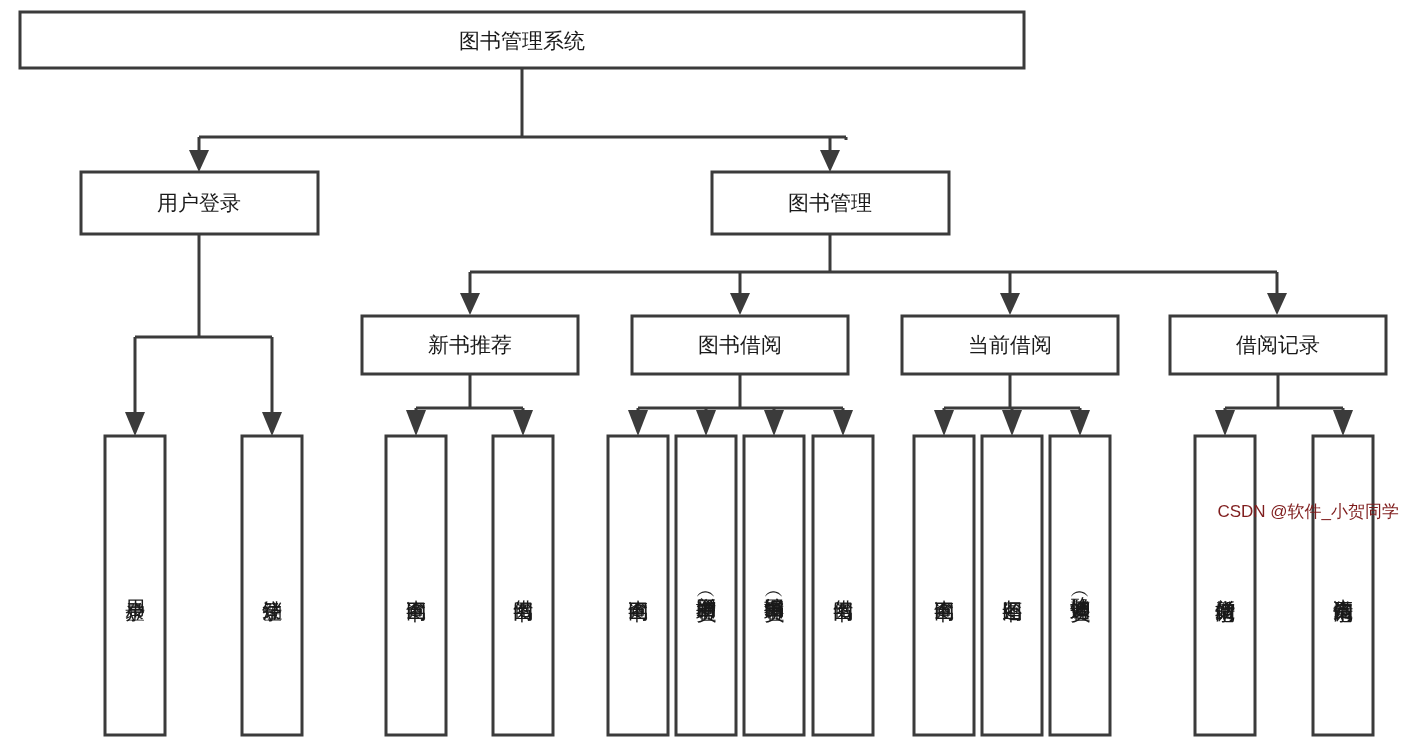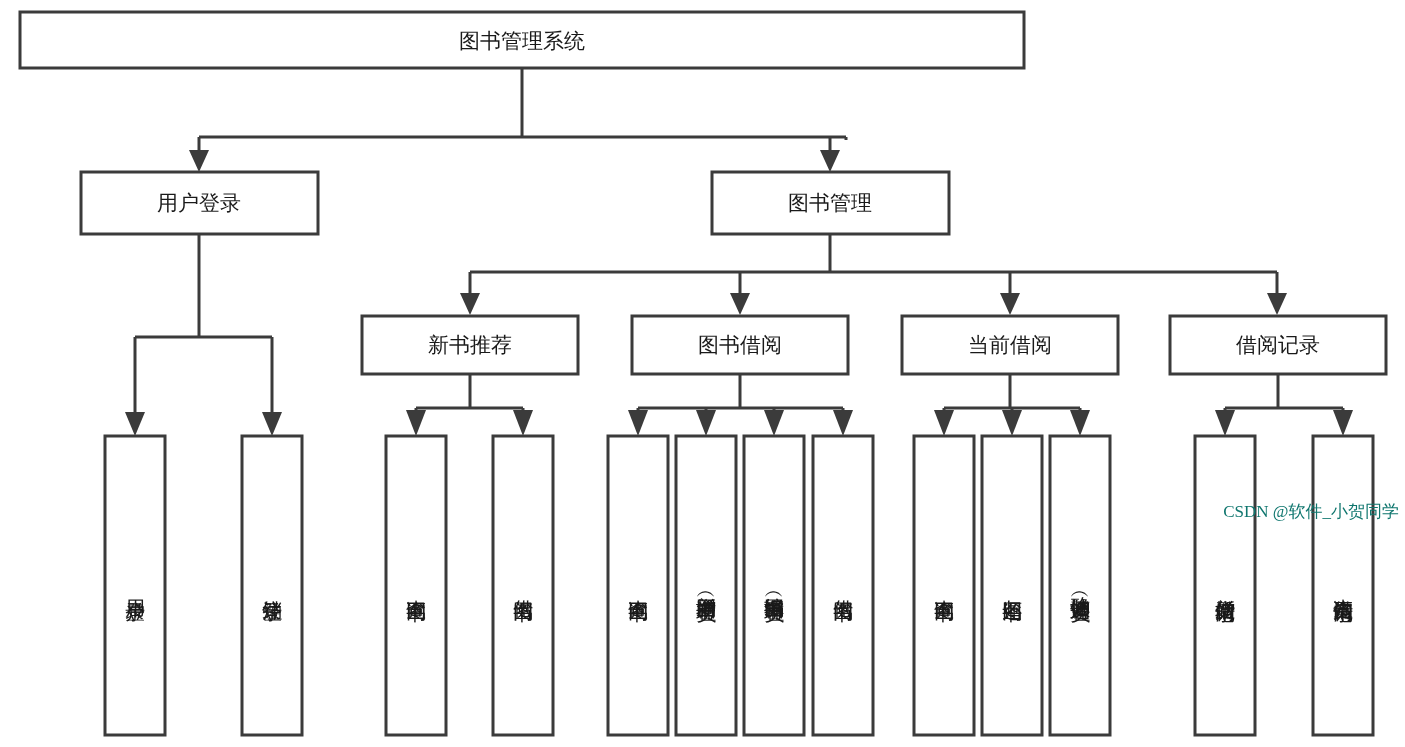--- a/index.html
+++ b/index.html
@@ -64,23 +64,23 @@
     display: flex;
     align-items: center;
     justify-content: center;
     text-align: center;
     pointer-events: none;
   }
   .watermark {
     position: absolute;
     right: 6px;
     bottom: 4px;
-    font-family: Liberation Serif, serif;
+    font-family: Liberation Sans, sans-serif;
     font-size: 17px;
-    color: #0f766e;
+    color: #7f1d1d;
     white-space: nowrap;
     user-select: none;
   }
 </style>
 </head>
 <body>
 
 <div id="diagram-root">
 
   <svg id="tree-svg" viewBox="0 0 1405 747">

